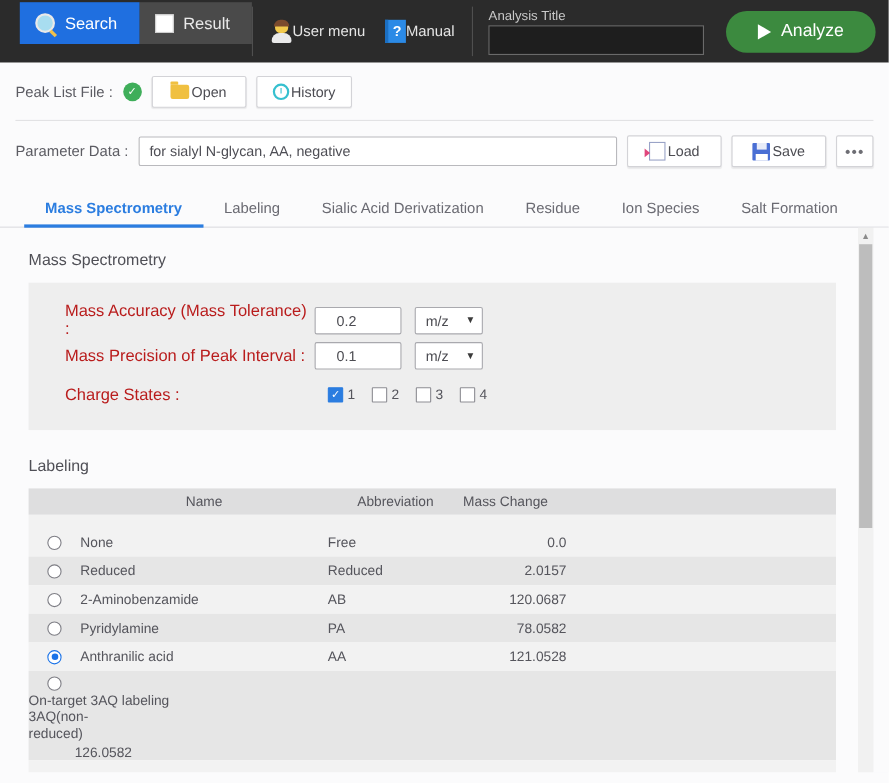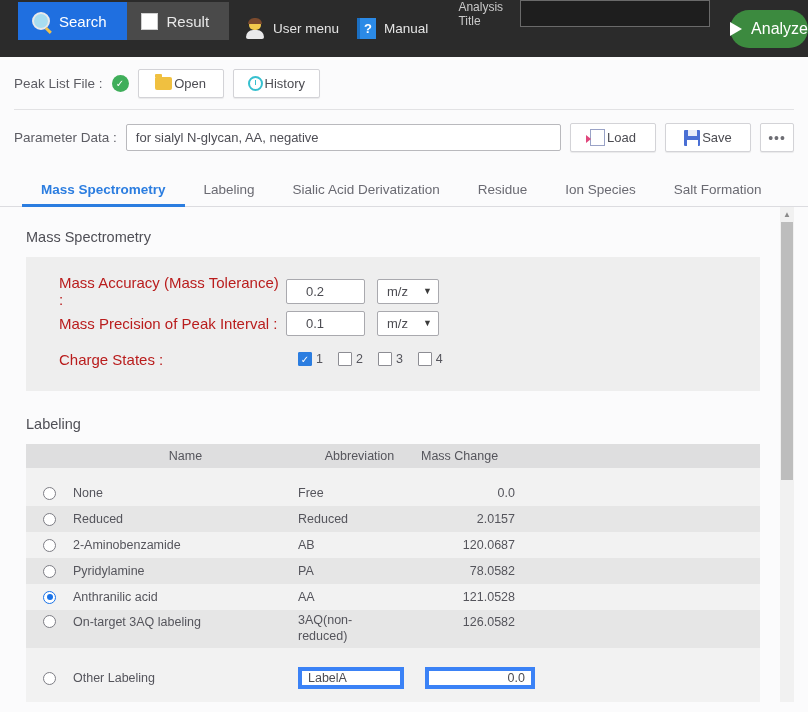--- a/index.html
+++ b/index.html
@@ -47,32 +47,32 @@
 
   .tool-group {
     display: flex;
     align-items: center;
     gap: 10px;
     padding: 0 16px;
   }
   .tool-item {
     display: flex;
     align-items: center;
-    gap: 8px;
     color: #e4e4e4;
     font-size: 13.5px;
     cursor: pointer;
     white-space: nowrap;
   }
 
   .title-box {
     display: flex;
+    flex-direction: column;
     justify-content: center;
     padding: 0 14px;
-    gap: 11px;
+    gap: 2px;
   }
   .title-label { color: #c9c9c9; font-size: 12px; }
   .title-input {
     width: 196px; height: 27px;
     background: #1e1e1e;
     border: 1px solid #6a6a6a;
     color: #eee;
     font-size: 13px;
     padding: 0 6px;
     outline: none;
@@ -601,21 +601,21 @@
         <div class="trow">
           <div class="c-radio">
               <span class="radio on"></span>
             </div>
           <div class="c-name">Anthranilic acid</div>
           <div class="c-abbr">AA</div>
           <div class="c-mass">121.0528</div>
           <div class="c-rest"></div>
         </div>
 
-        <div class="trow alt" style="min-height:38px; align-items:flex-start; padding-top:3px;">
+        <div class="trow alt" style="min-height:38px; align-items:flex-start; padding-top:3px;flex-direction:column;">
           <div class="c-radio" style="padding-top:2px">
               <span class="radio"></span>
             </div>
           <div class="c-name" style="padding-top:2px">On-target 3AQ labeling</div>
           <div class="c-abbr twoline" style="white-space:normal; padding-right:22px;">3AQ(non-reduced)</div>
           <div class="c-mass" style="padding-top:2px">126.0582</div>
           <div class="c-rest"></div>
         </div>
 
         <div class="spacer-row2"></div>

